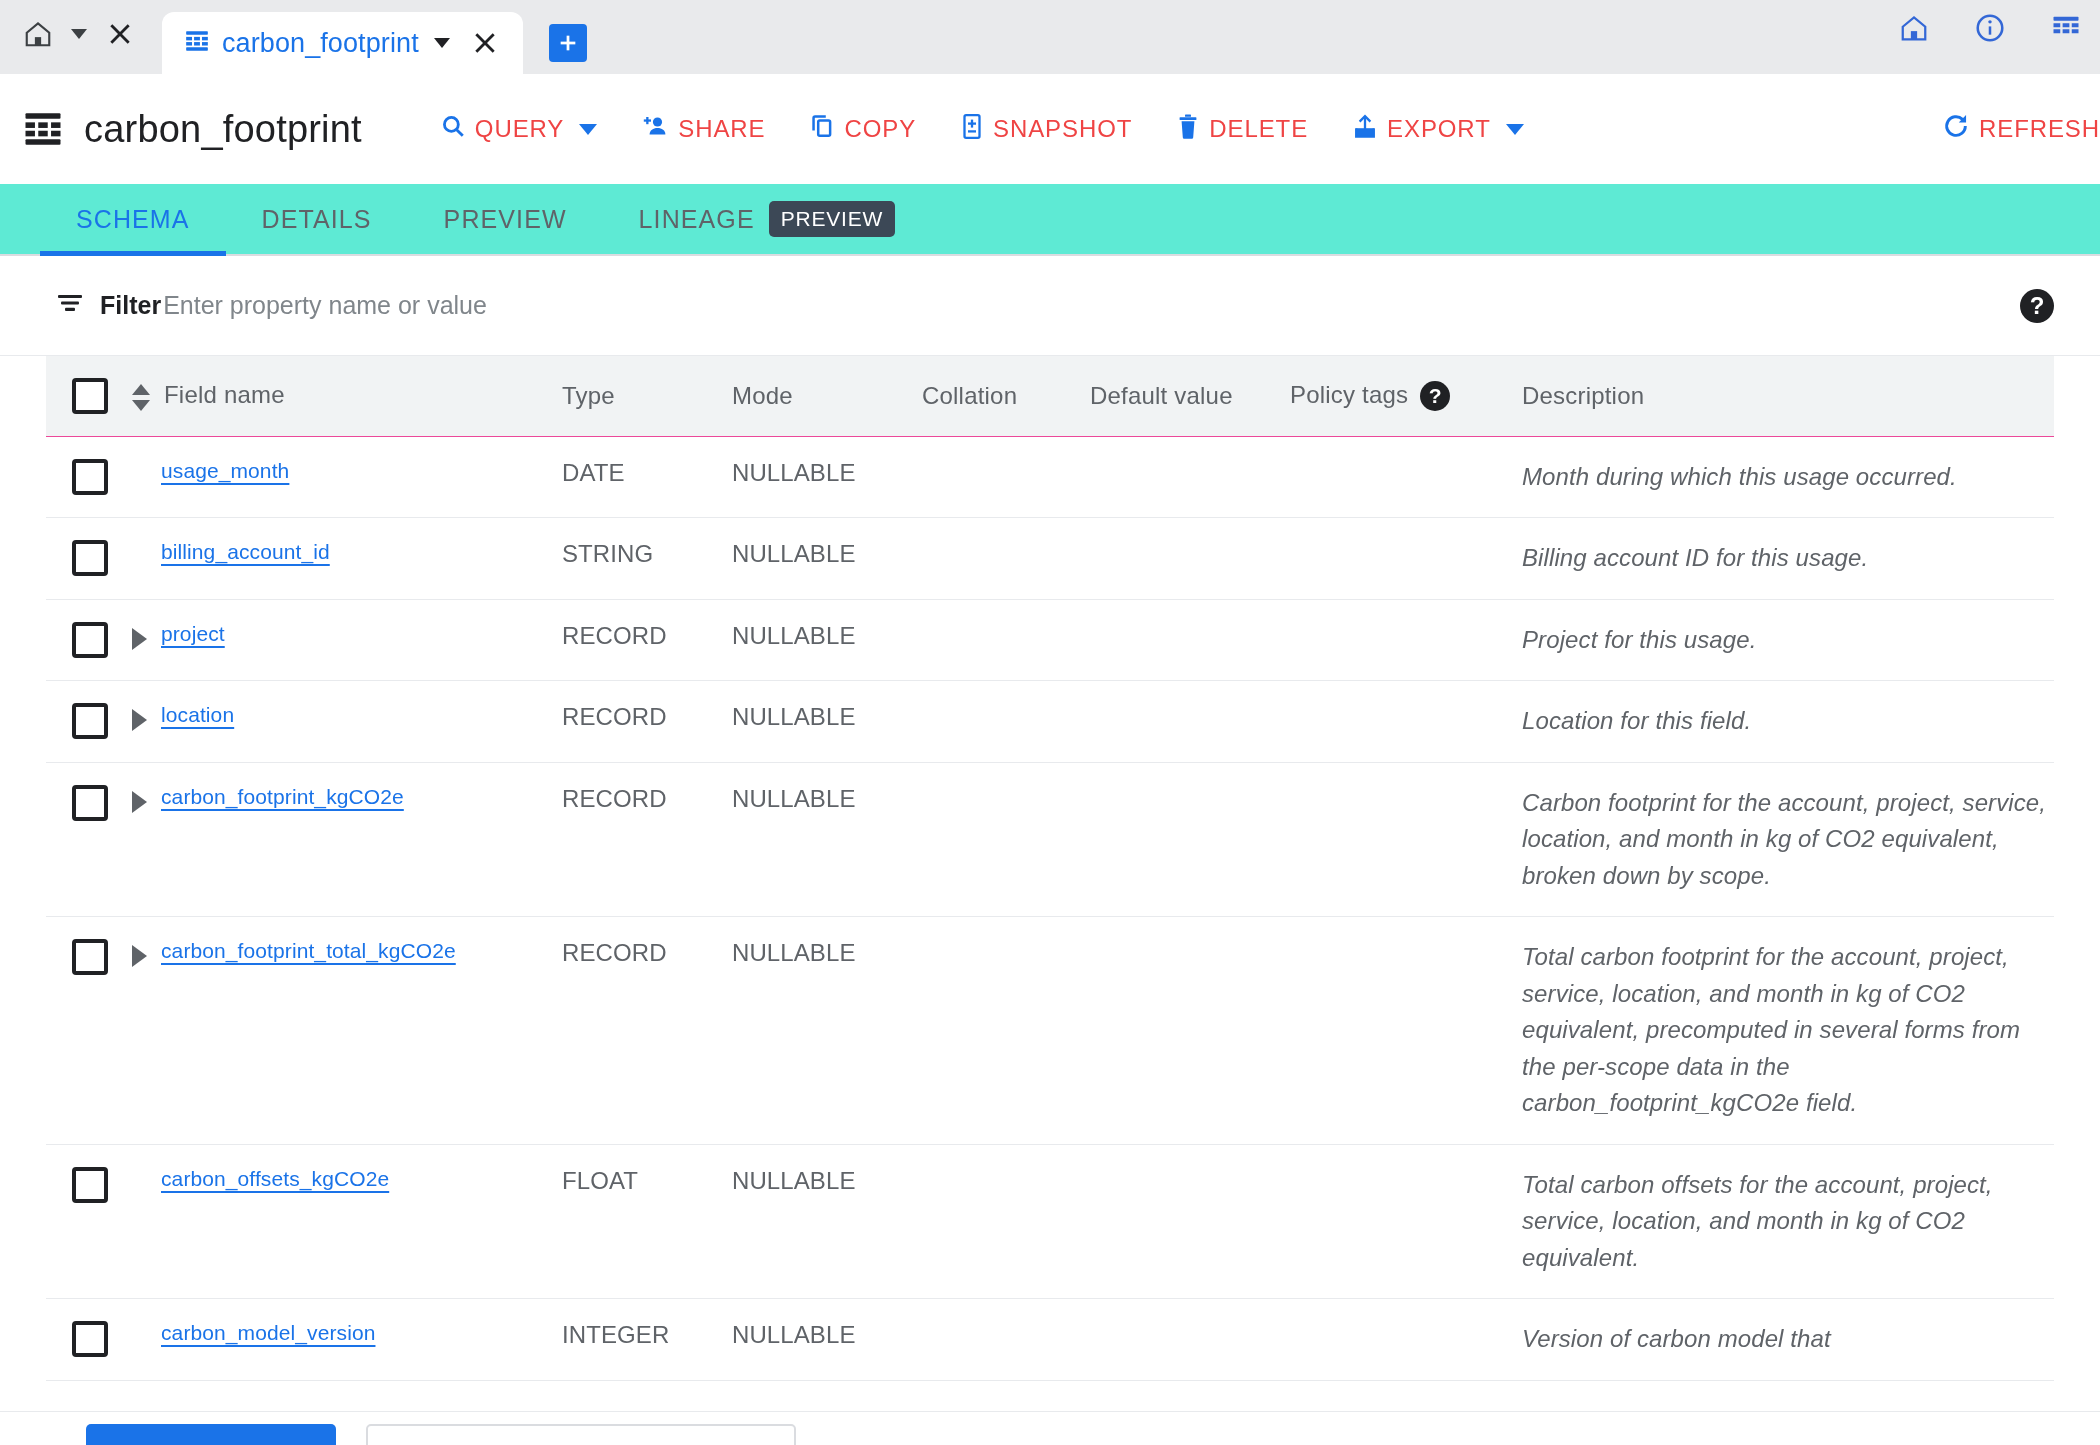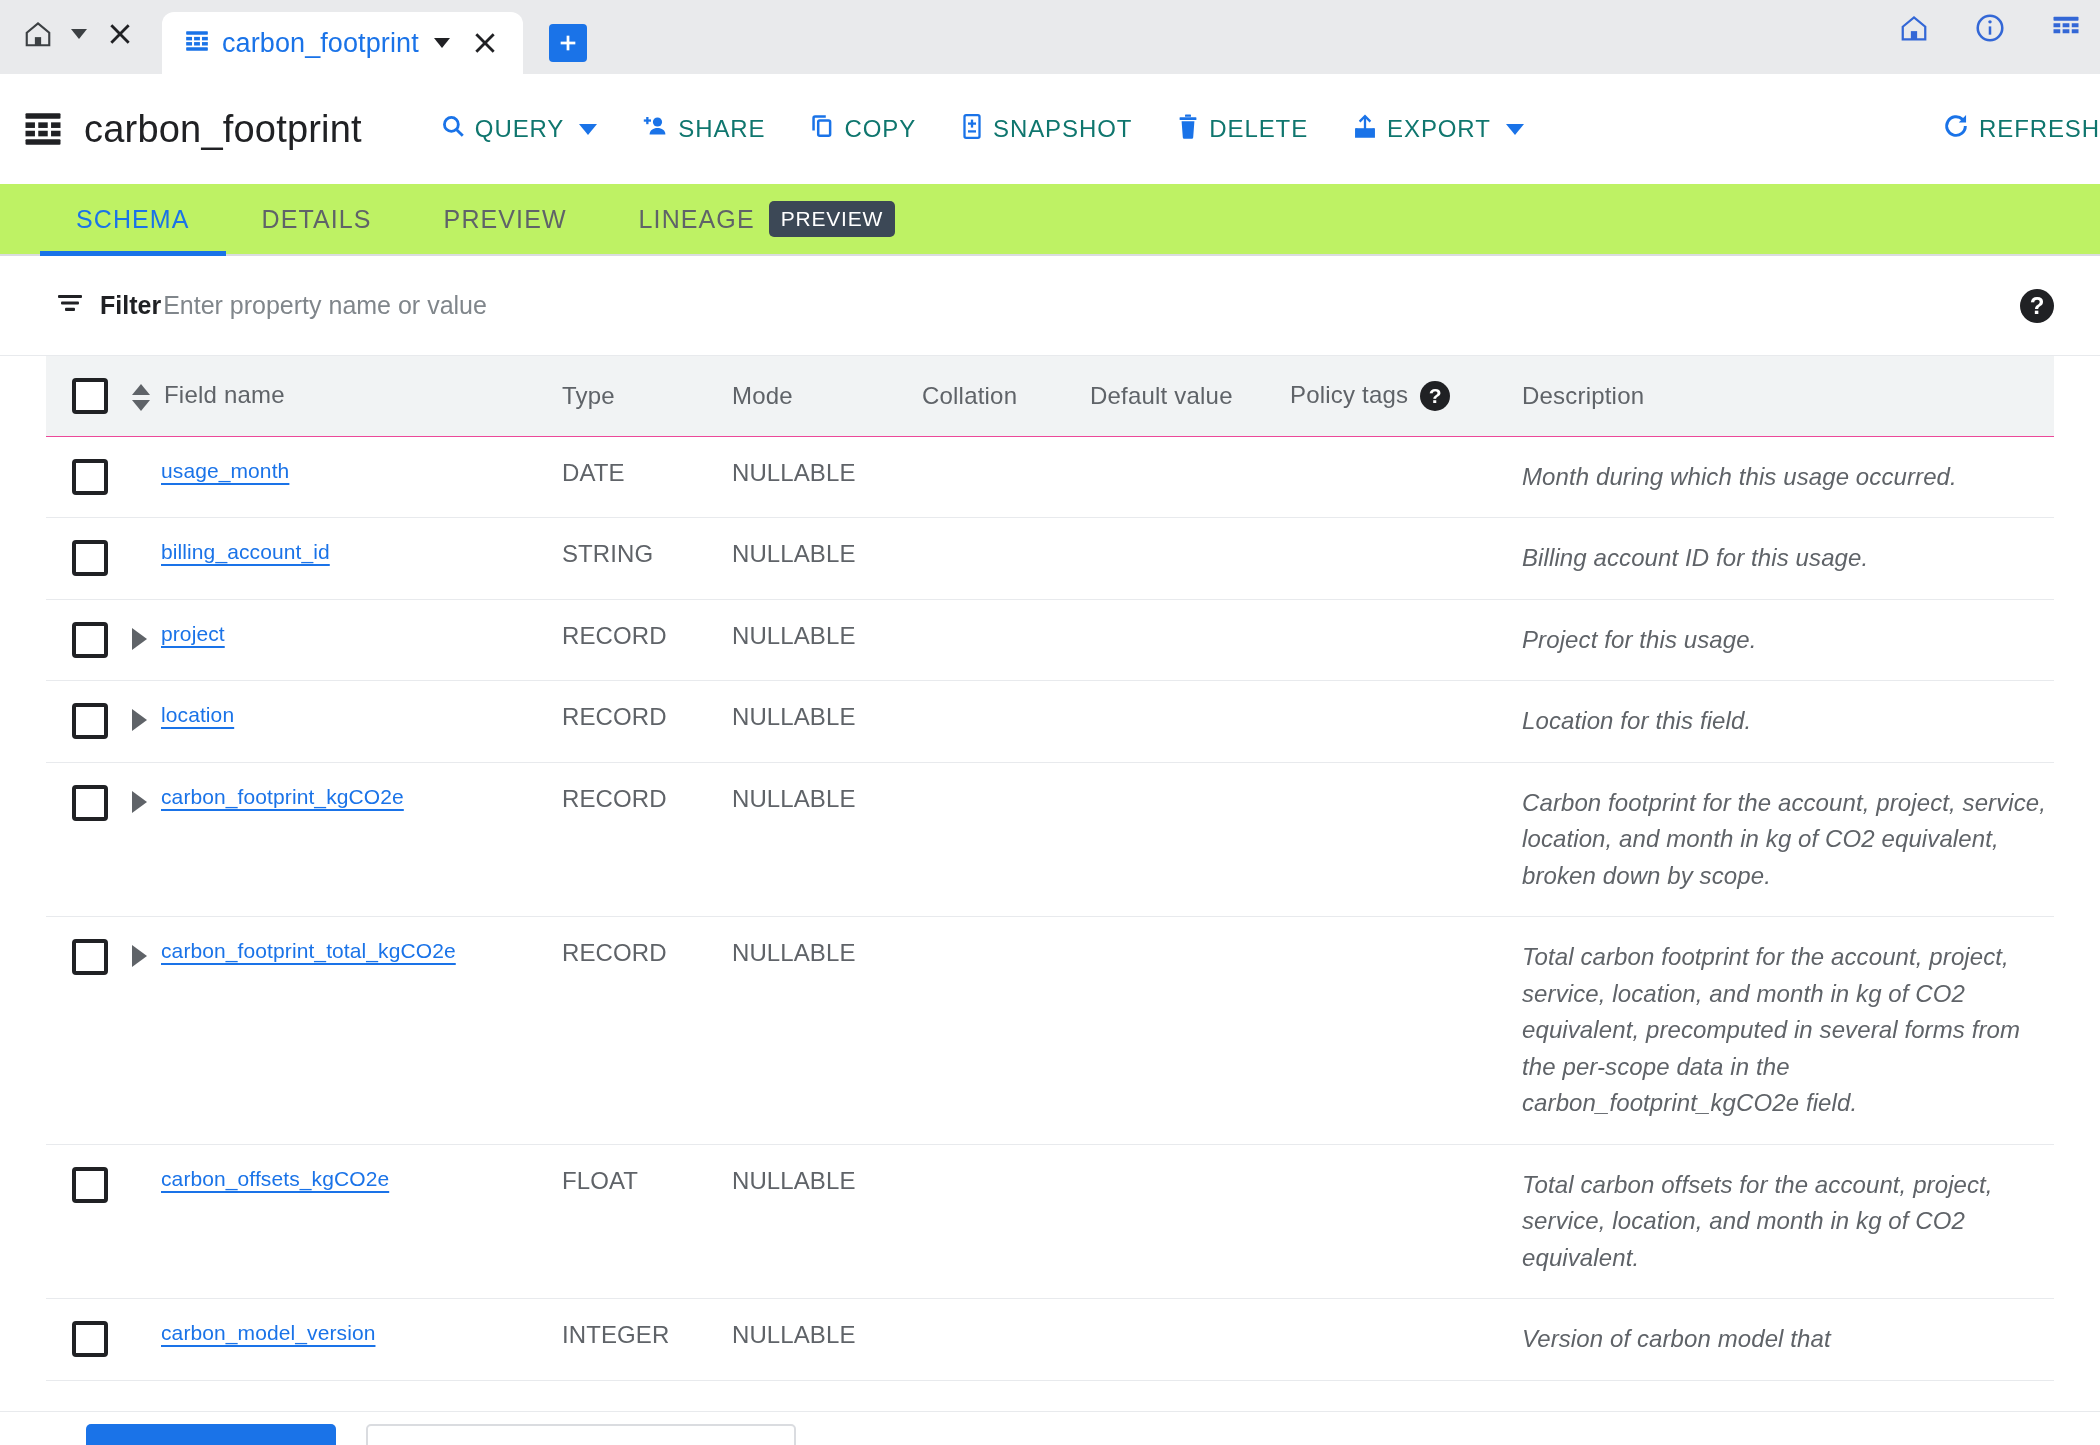--- a/index.html
+++ b/index.html
@@ -97,21 +97,21 @@
     font-weight: 400;
     white-space: nowrap;
     margin-right: 56px;
     letter-spacing: .2px;
   }
   .tb-actions { display: flex; align-items: center; gap: 0px; }
   .tb-btn {
     display: flex;
     align-items: center;
     gap: 9px;
-    color: #0f766e;
+    color: #ef4444;
     font-size: 24px;
     letter-spacing: .9px;
     padding: 14px 22px;
     white-space: nowrap;
     border-radius: 4px;
     cursor: default;
     font-weight: 500;
   }
   .tb-btn svg { flex: none; }
   .caret-dn {
@@ -124,21 +124,21 @@
   .tb-right {
     position: absolute;
     right: -22px;
     display: flex;
     align-items: center;
   }
 
   
   .subtabs {
     height: 72px;
-    background: #bef264;
+    background: #5eead4;
     display: flex;
     align-items: stretch;
     border-bottom: 2px solid #dadce0;
     padding-left: 40px;
   }
   .subtab {
     display: flex;
     align-items: center;
     gap: 14px;
     padding: 0 36px;

